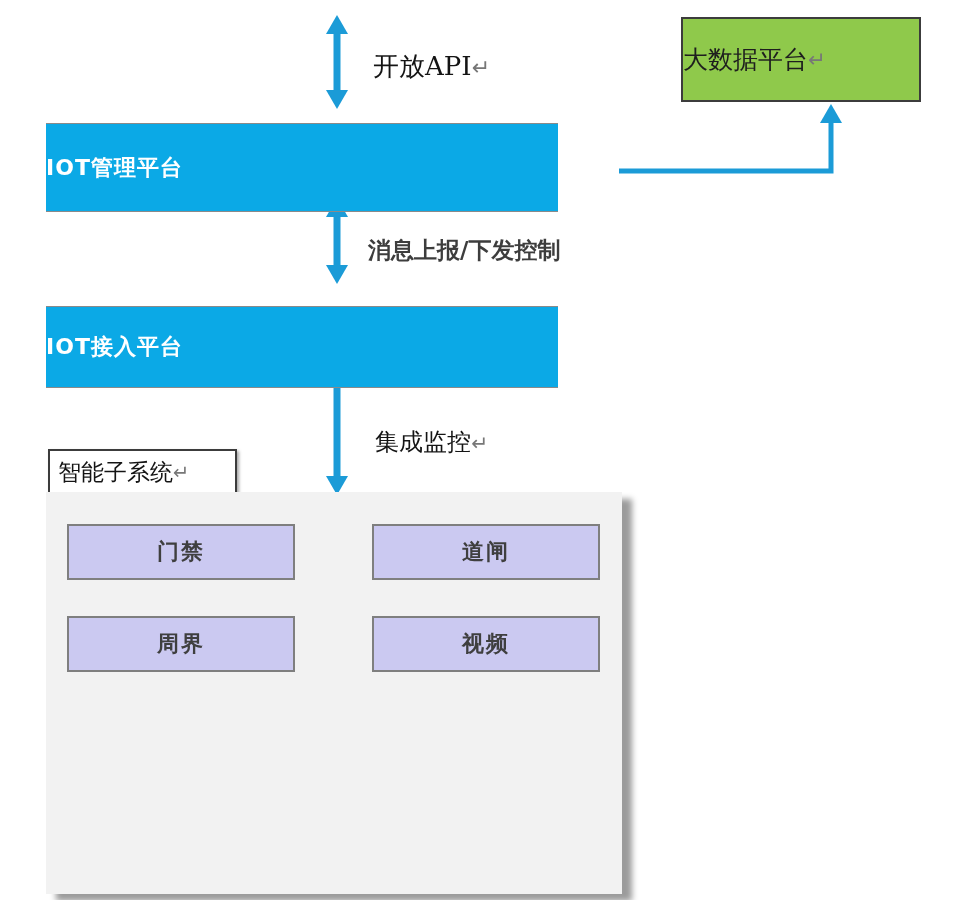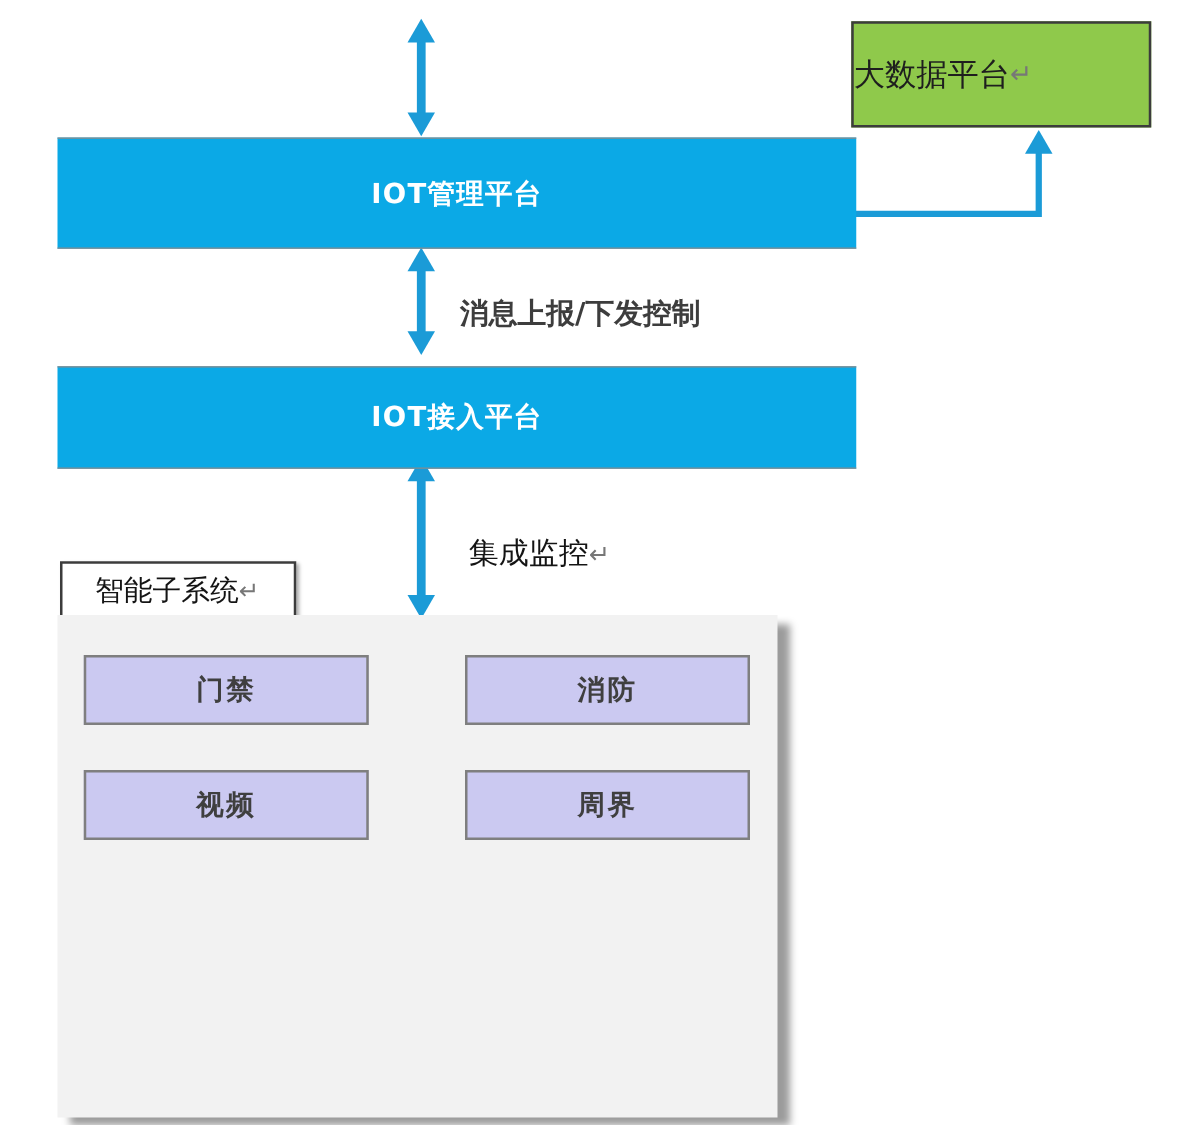--- a/index.html
+++ b/index.html
@@ -19,27 +19,28 @@
     width:954px;height:900px;
     background:#ffffff;
     overflow:hidden;
     font-family:"DejaVu Sans",sans-serif;
   }
   .arrow-layer{position:absolute;left:0;top:0;width:954px;height:900px;pointer-events:none;}
   .arrow line,.arrow path{stroke:var(--arrow-blue);fill:none;}
   .arrow polygon{fill:var(--arrow-blue);}
 
   .platform-bar{
-    position:absolute;left:46px;width:639px;
+    position:absolute;left:46px;width:512px;
     background:var(--bar-blue);
     border-top:1px solid var(--bar-border);
     border-bottom:1px solid var(--bar-border);
-    display:flex;align-items:center;justify-content:center;
+    display:flex;align-items:center;
     color:#ffffff;font-weight:bold;font-size:22px;
     letter-spacing:1px;
+    margin-top:13px;
   }
   .bar-mgmt{top:110px;height:87px;}
   .bar-access{top:293px;height:80px;}
 
   .bigdata-box{
     position:absolute;left:681px;top:17px;width:240px;height:85px;
     background:var(--green);
     border:2px solid var(--dark-border);
     box-sizing:border-box;
     display:flex;align-items:center;justify-content:flex-start;
@@ -53,21 +54,21 @@
   .label-monitor{left:375px;top:426px;font-family:"DejaVu Serif",serif;font-size:24px;color:#141414;}
   .ret{color:#777777;font-size:0.85em;font-family:"DejaVu Sans",sans-serif;}
 
   .subsystem-title{
     position:absolute;left:48px;top:449px;width:189px;height:46px;
     background:#ffffff;
     border:2px solid var(--dark-border);
     box-sizing:border-box;
     box-shadow:2px 2px 3px rgba(0,0,0,0.35);
     display:flex;align-items:center;
-    padding-left:26px;
+    padding-left:8px;
     font-family:"DejaVu Serif",serif;
     font-size:23px;color:#141414;
   }
 
   .subsystem-container{
     position:absolute;left:46px;top:492px;width:576px;height:402px;
     background:var(--container-gray);
     box-shadow:10px 7px 6px #9B9B9B;
     box-sizing:border-box;
     padding:32px 0 0 21px;
@@ -124,42 +125,45 @@
   </div>
 
   <div class="platform-bar bar-mgmt">
     <span>IOT管理平台</span>
   </div>
 
   <div class="platform-bar bar-access">
     <span>IOT接入平台</span>
   </div>
 
+  <div class="edge-label label-openapi">
+    <span>开放API</span><span class="ret">↵</span>
+  </div>
 
   <div class="edge-label label-message">
     <span>消息上报/下发控制</span>
   </div>
 
   <div class="edge-label label-monitor">
     <span>集成监控</span><span class="ret">↵</span>
   </div>
 
   <div class="subsystem-title">
     <span>智能子系统</span>
       <span class="ret">↵</span>
   </div>
 
   <div class="subsystem-container" id="subsystem-grid">
       <div class="sysbox">
         <span>门禁</span>
       </div>
       <div class="sysbox">
-        <span>消防</span>
+        <span>道闸</span>
+      </div>
+      <div class="sysbox">
+        <span>周界</span>
       </div>
       <div class="sysbox">
         <span>视频</span>
-      </div>
-      <div class="sysbox">
-        <span>周界</span>
       </div>
     </div>
 
 </div>
 
 </body></html>

